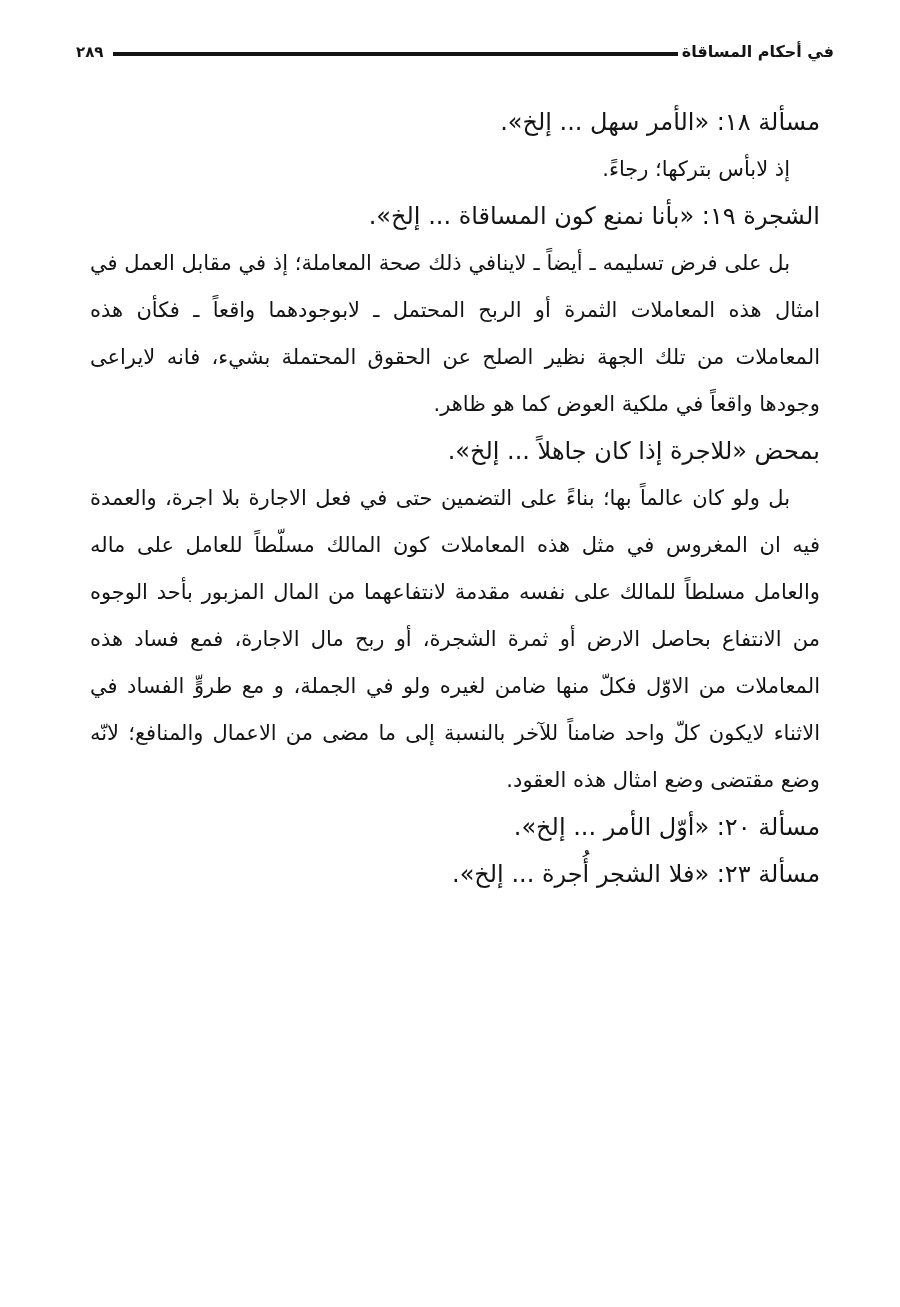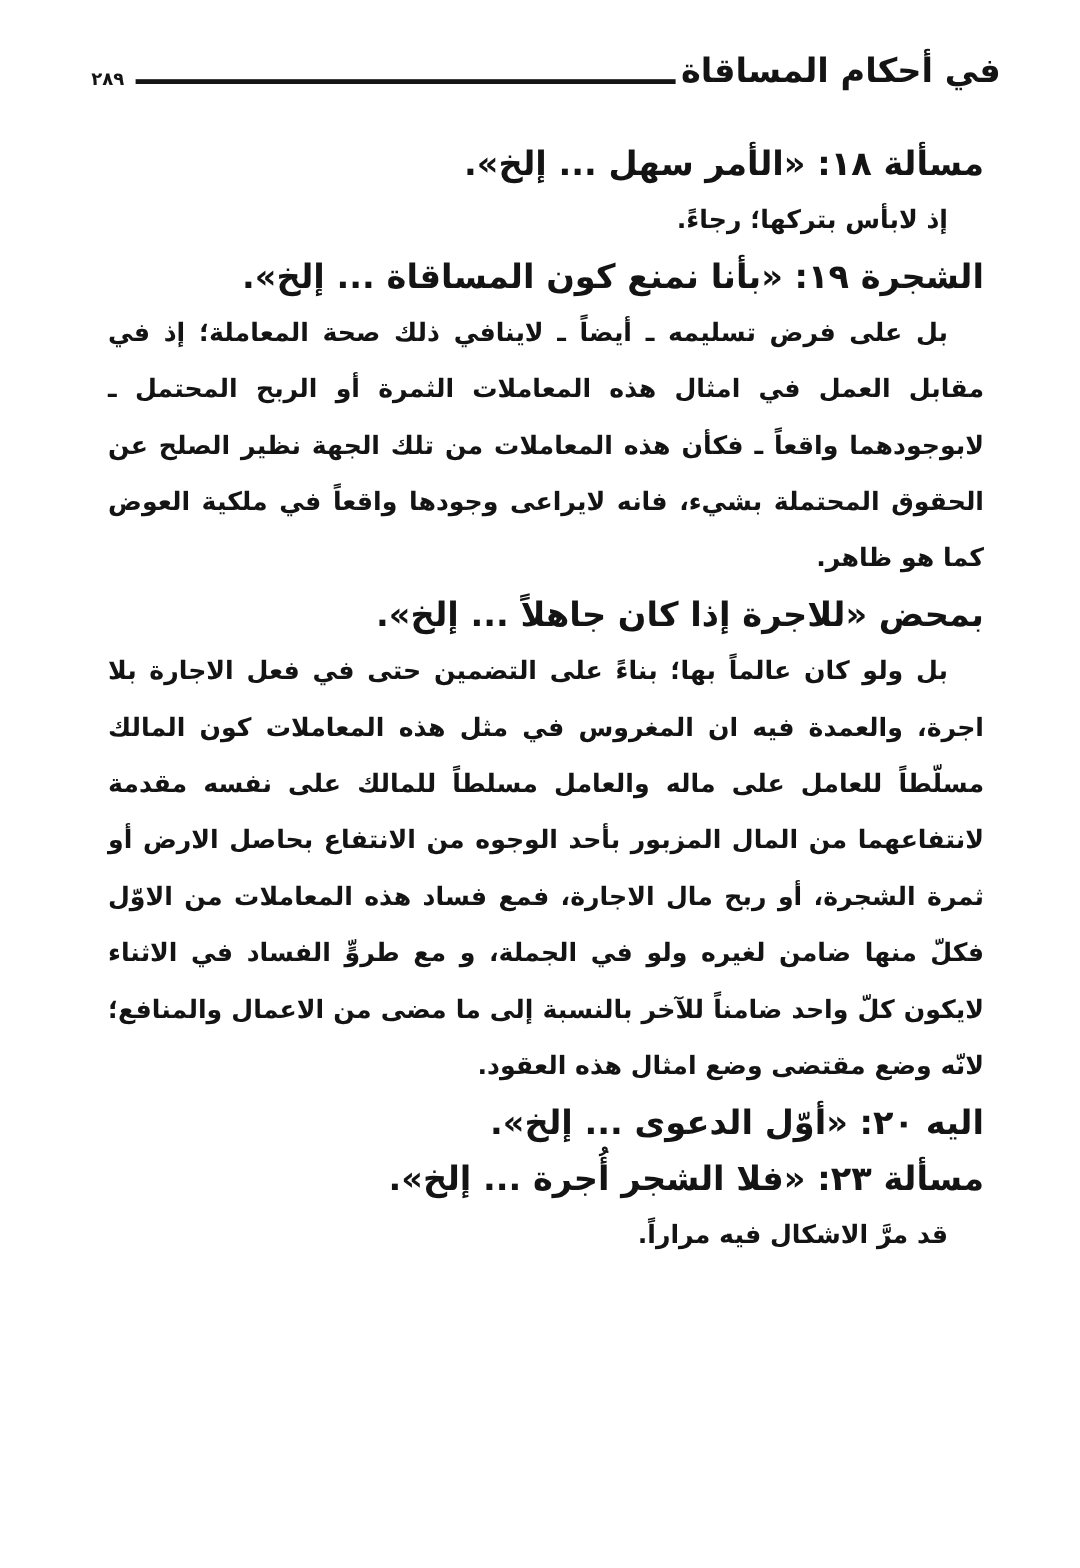--- a/index.html
+++ b/index.html
@@ -21,21 +21,21 @@
   }
 
   
   .page-header {
     display: flex;
     align-items: flex-end;
     margin: 42px 66px 0 76px;
   }
 
   .section-title {
-    font-size: 28px;
+    font-size: 16px;
     font-weight: bold;
     white-space: nowrap;
     letter-spacing: -0.5px;
   }
 
   .header-rule {
     flex: 1 1 auto;
     height: 0;
     border-bottom: 4px solid #151515;
     margin: 0 4px 5px 10px;
@@ -51,29 +51,29 @@
   
   .document-body {
     margin: 38px 80px 0 90px; 
     font-size: 21px;
     line-height: 47px;
     text-align: justify;
     text-justify: inter-word;
   }
 
   .mas-heading {
-    font-size: 28px;
-    font-weight: bold;
+    font-size: 24px;
+    font-weight: normal;
     letter-spacing: -0.3px;
     line-height: 47px;
   }
 
   .body-para {
     text-indent: 30px; 
-    font-weight: bold;
+    font-weight: normal;
   }
 
   .fn-mark {
     font-size: 12px;
     vertical-align: super;
     margin-right: 3px;
   }
 </style>
 </head>
 <body>
@@ -93,24 +93,23 @@
     <p class="body-para">إذ لابأس بتركها؛ رجاءً.</p>
 
     <h3 class="mas-heading">الشجرة ١٩: «بأنا نمنع كون المساقاة ... إلخ».</h3>
 
     <p class="body-para">بل على فرض تسليمه ـ أيضاً ـ لاينافي ذلك صحة المعاملة؛ إذ في مقابل العمل في امثال هذه المعاملات الثمرة أو الربح المحتمل ـ لابوجودهما واقعاً ـ فكأن هذه المعاملات من تلك الجهة نظير الصلح عن الحقوق المحتملة بشيء، فانه لايراعى وجودها واقعاً في ملكية العوض كما هو ظاهر.</p>
 
     <h3 class="mas-heading">بمحض «للاجرة إذا كان جاهلاً ... إلخ».</h3>
 
     <p class="body-para">بل ولو كان عالماً بها؛ بناءً على التضمين حتى في فعل الاجارة بلا اجرة، والعمدة فيه ان المغروس في مثل هذه المعاملات كون المالك مسلّطاً للعامل على ماله والعامل مسلطاً للمالك على نفسه مقدمة لانتفاعهما من المال المزبور بأحد الوجوه من الانتفاع بحاصل الارض أو ثمرة الشجرة، أو ربح مال الاجارة، فمع فساد هذه المعاملات من الاوّل فكلّ منها ضامن لغيره ولو في الجملة، و مع طروٍّ الفساد في الاثناء لايكون كلّ واحد ضامناً للآخر بالنسبة إلى ما مضى من الاعمال والمنافع؛ لانّه وضع مقتضى وضع امثال هذه العقود.</p>
 
-    <h3 class="mas-heading">اليه ٢٠: «أوّل الدعوى ... إلخ».</h3>
+    <h3 class="mas-heading">مسألة ٢٠: «أوّل الأمر ... إلخ».</h3>
 
 
 
 
     <h3 class="mas-heading">مسألة ٢٣: «فلا الشجر أُجرة ... إلخ».</h3>
 
-    <p class="body-para">قد مرَّ الاشكال فيه مراراً.</p>
 
   </div>
 
 </div>
 
 </body></html>

